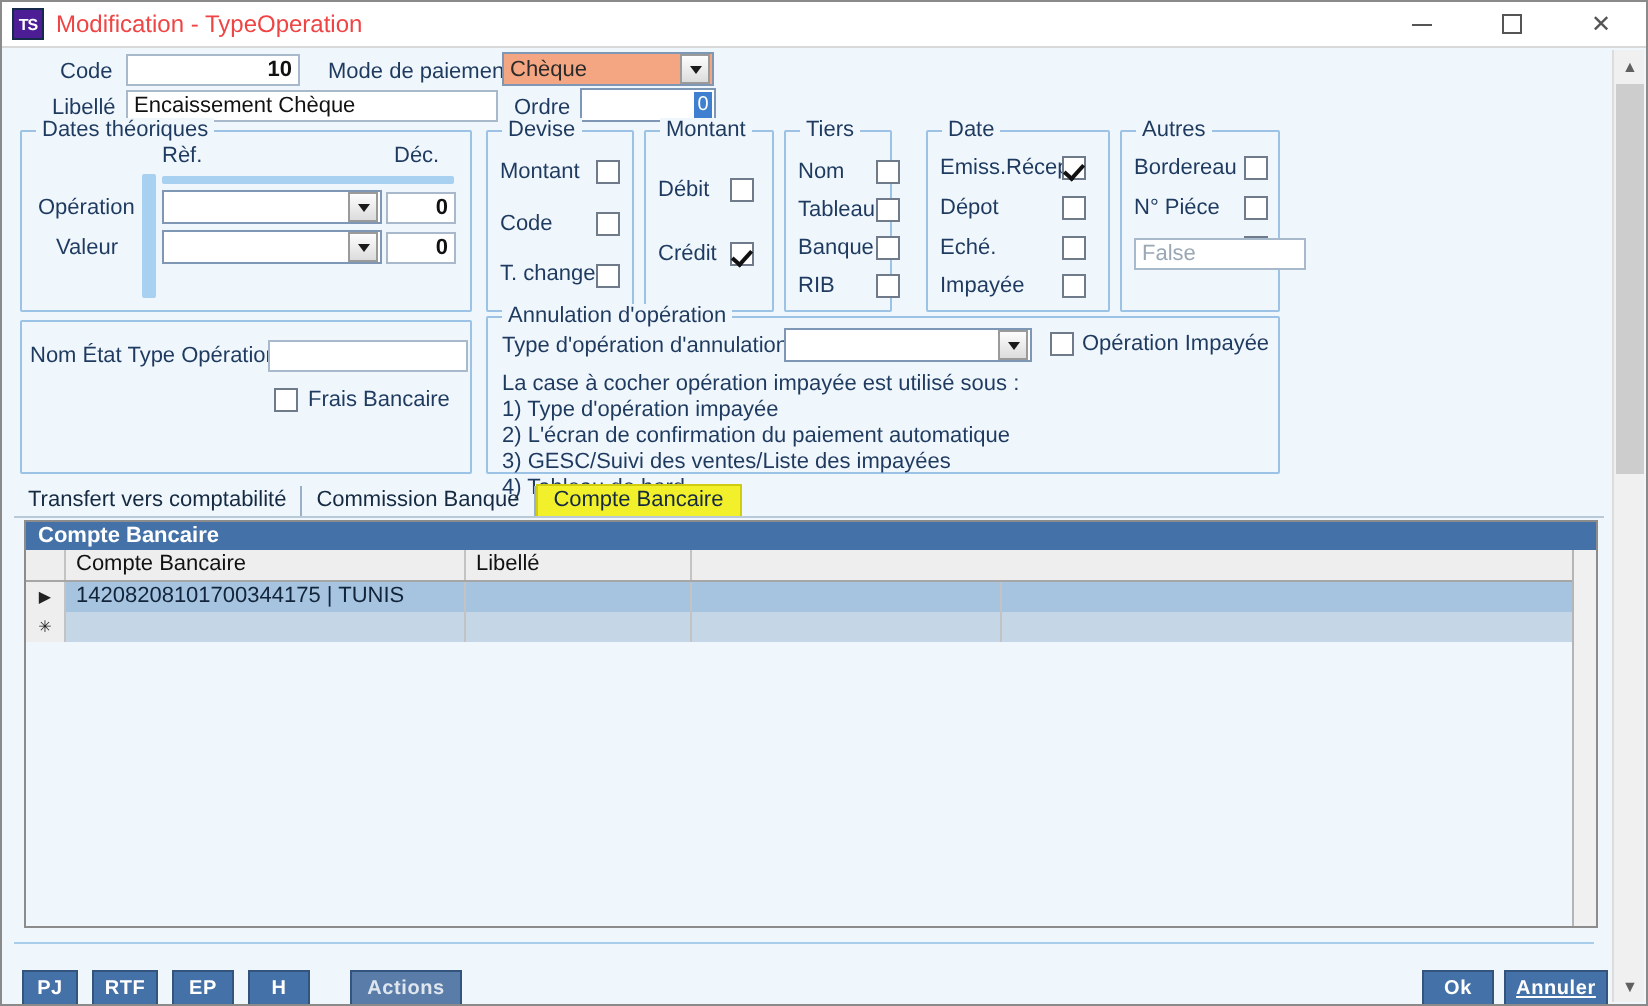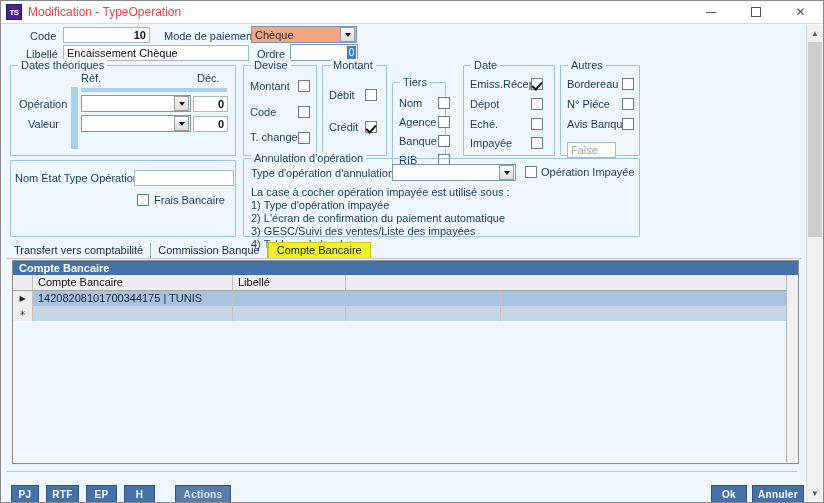--- a/index.html
+++ b/index.html
@@ -342,25 +342,25 @@
     </div>
 
     <div class="group" style="left:320px; top:40px; width:65px; height:91px;">
       <div class="gtitle">Montant</div>
       <div class="abs lbl" style="left:6px; top:23px;">Débit</div>
       <div class="chk" style="left:42px; top:23px;"></div>
       <div class="abs lbl" style="left:6px; top:55px;">Crédit</div>
       <div class="chk checked" style="left:42px; top:55px;"></div>
     </div>
 
-    <div class="group" style="left:390px; top:40px; width:54px; height:91px;margin-top:17px;">
+    <div class="group" style="left:390px; top:40px; width:54px; height:91px;">
       <div class="gtitle">Tiers</div>
       <div class="abs lbl" style="left:6px; top:14px;">Nom</div>
       <div class="chk" style="left:45px; top:14px;"></div>
-      <div class="abs lbl" style="left:6px; top:33px;">Agence</div>
+      <div class="abs lbl" style="left:6px; top:33px;">Tableau</div>
       <div class="chk" style="left:45px; top:33px;"></div>
       <div class="abs lbl" style="left:6px; top:52px;">Banque</div>
       <div class="chk" style="left:45px; top:52px;"></div>
       <div class="abs lbl" style="left:6px; top:71px;">RIB</div>
       <div class="chk" style="left:45px; top:71px;"></div>
     </div>
 
     <div class="group" style="left:461px; top:40px; width:92px; height:91px;">
       <div class="gtitle">Date</div>
       <div class="abs lbl" style="left:6px; top:12px;">Emiss.Récep</div>
@@ -374,21 +374,21 @@
     </div>
 
     <div class="group" style="left:558px; top:40px; width:80px; height:91px;">
       <div class="gtitle">Autres</div>
       <div class="abs lbl" style="left:6px; top:12px;">Bordereau</div>
       <div class="chk" style="left:61px; top:12px;"></div>
       <div class="abs lbl" style="left:6px; top:32px;">N° Piéce</div>
       <div class="chk" style="left:61px; top:32px;"></div>
       <div class="abs lbl" style="left:6px; top:52px;">Avis Banque</div>
       <div class="chk" style="left:61px; top:52px;"></div>
-      <div class="abs fld" style="left:6px; top:76px; width:49px; color:#9aa7b4;">False</div>
+      <div class="abs fld" style="left:6px; top:53px; width:86px; color:#9aa7b4;">False</div>
     </div>
 
     <div class="group" style="left:8px; top:135px; width:226px; height:77px;">
       <div class="abs lbl" style="left:4px; top:11px;">Nom État Type Opération</div>
       <input class="abs fld" style="left: 123px; top: 9px; width: 100px;" value="">
       <div class="chk" style="left:126px; top:33px;"></div>
       <div class="abs lbl" style="left:143px; top:33px;">Frais Bancaire</div>
     </div>
 
     <div class="group" style="left:241px; top:133px; width:397px; height:79px;">
@@ -448,21 +448,21 @@
 
   <div class="footer-sep"></div>
 
   <div class="btn plain" style="left:10px; top:484px; width:28px;">PJ</div>
   <div class="btn plain" style="left:45px; top:484px; width:33px;">RTF</div>
   <div class="btn plain" style="left:85px; top:484px; width:31px;">EP</div>
   <div class="btn plain" style="left:123px; top:484px; width:31px;">H</div>
   <div class="btn muted" style="left:162px; top:484px; width:56px;margin-left:12px;">Actions</div>
 
   <div class="btn plain" style="left:710px; top:484px; width:36px;">Ok</div>
-  <div class="btn plain" style="left:751px; top:484px; width:52px;">Annuler</div>
+  <div class="btn plain" style="left:751px; top:484px; width:52px;text-decoration:underline;">Annuler</div>
 
   <div class="outer-scroll">
     <div class="arrowbox up">▲</div>
     <div class="thumb"></div>
     <div class="arrowbox down">▼</div>
   </div>
 
 </div>
 
 </body></html>

